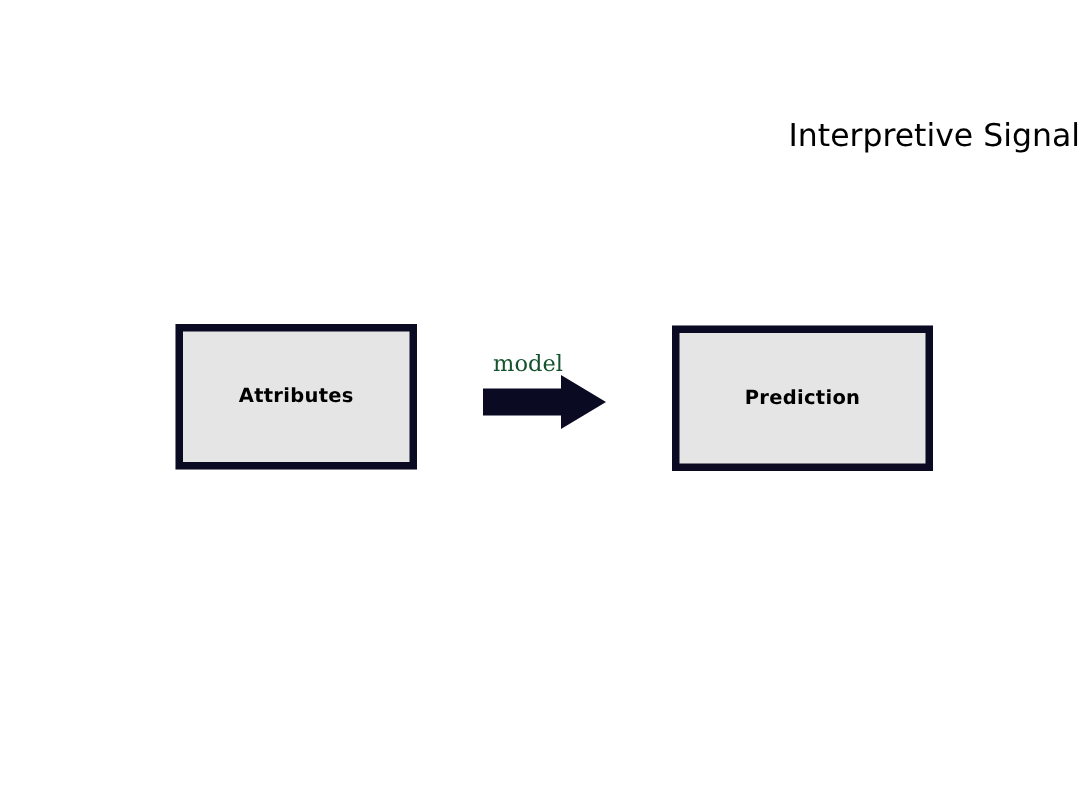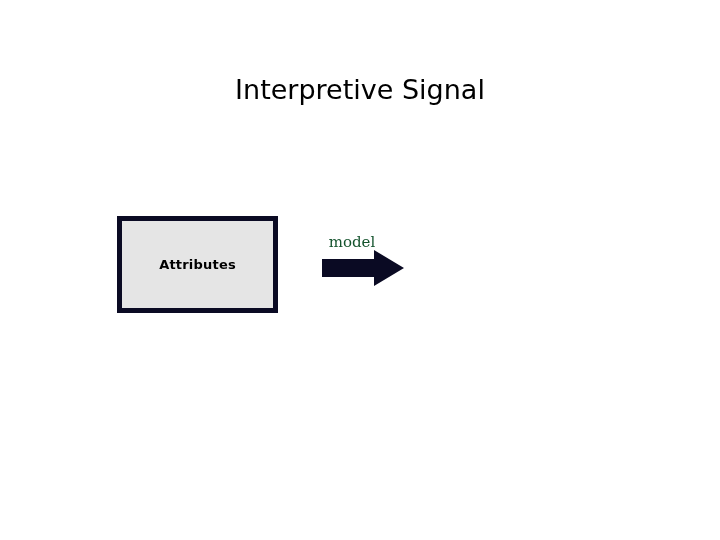--- a/index.html
+++ b/index.html
@@ -20,23 +20,23 @@
     height: 540px;
     background: #ffffff;
   }
 
   
   .slide-title {
     position: absolute;
     left: 0;
     top: 74px;
     width: 720px;
-    text-align: center;
+    text-align: right;
     font-family: "DejaVu Sans", sans-serif;
-    font-size: 27px;
+    font-size: 21px;
     font-weight: 400;
     color: #000000;
     letter-spacing: 0px;
     line-height: 32px;
     white-space: nowrap;
   }
 
   
   .edge-label {
     position: absolute;
@@ -113,14 +113,17 @@
   <div id="box-attributes" class="proc-box">
     <span class="proc-label">Attributes</span>
   </div>
 
   <div id="flow-arrow">
     <svg viewBox="0 0 82 40" xmlns="http://www.w3.org/2000/svg" aria-hidden="true">
       <polygon points="0,11 52,11 52,2 82,20 52,38 52,29 0,29" fill="#0a0a23"></polygon>
     </svg>
   </div>
 
+  <div id="box-prediction" class="proc-box">
+    <span class="proc-label">Prediction</span>
+  </div>
 
 </div>
 
 </body></html>

